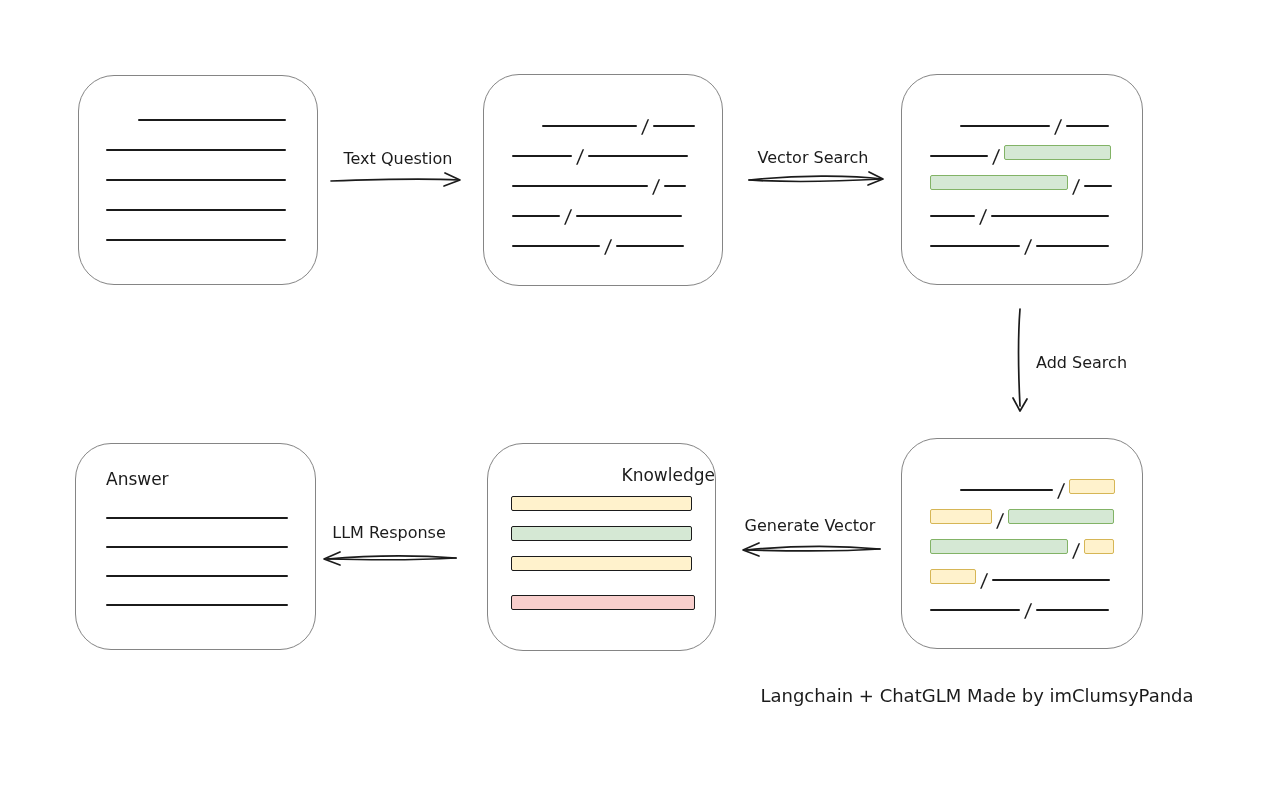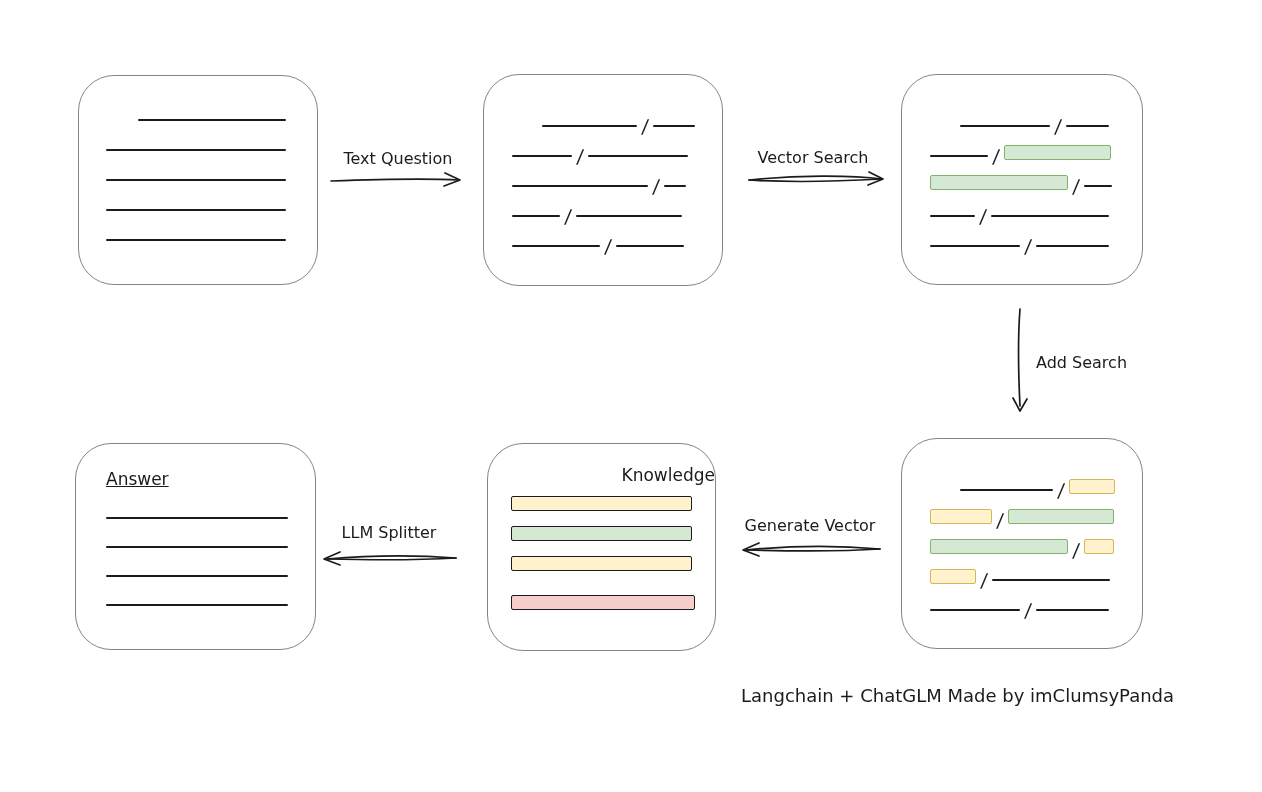--- a/index.html
+++ b/index.html
@@ -31,27 +31,27 @@
   .chip-green  { background:var(--green-fill, #d5e8d4);  border-color:var(--green-border, #82b366); }
   .chip-yellow { background:var(--yellow-fill, #fff2cc); border-color:var(--yellow-border, #d6b656); }
   .chip-red    { background:var(--red-fill, #f8cecc);    border-color:var(--red-border, #b85450); }
   
   .box-prompt { padding:20px 0 0 23px; }
   .prompt-label { font-size:17px; height:22px; line-height:22px; }
   .bars { margin-top:10px; display:flex; flex-direction:column; }
   .bars .bar { height:15px; box-sizing:border-box; border:1.6px solid; border-radius:2px; margin-bottom:15px; }
   .bars-question { margin-top:9px; }
   
-  .box-answer { padding:24px 0 0 30px;text-decoration:underline; }
+  .box-answer { padding:24px 0 0 30px; }
   .box-answer .prompt-label { margin-bottom:27px; }
   .box-document { padding:43px 0 0 27px; }
   .box-chunks { padding:25px 0 0 28px; }
   
   .flow-label { position:absolute; font-size:16px; text-align:center; white-space:nowrap; color:var(--stroke, #1b1b1b); }
-  .caption { position:absolute; font-size:18px; text-align:left; white-space:nowrap; color:var(--stroke, #1b1b1b); }
+  .caption { position:absolute; font-size:18px; text-align:center; white-space:nowrap; color:var(--stroke, #1b1b1b); }
   
   .arrow-svg { position:absolute; overflow:visible; }
   .arrow-svg path, .arrow-svg polyline {
     fill:none; stroke:var(--stroke, #1b1b1b); stroke-width:1.7;
     stroke-linecap:round; stroke-linejoin:round;
   }
 </style>
 </head>
 <body>
 
@@ -188,21 +188,21 @@
     <div class="bars">
         <div class="bar chip-yellow" style="width: 181px;"></div>
         <div class="bar chip-green" style="width: 181px;"></div>
         <div class="bar chip-yellow" style="width: 181px;"></div>
       </div>
     <div class="bars bars-question">
         <div class="bar chip-red" style="width: 184px;"></div>
       </div>
   </div>
 
-  <div class="flow-label" style="left:318px; top:523px; width:142px;">LLM Splitter</div>
+  <div class="flow-label" style="left:318px; top:523px; width:142px;">LLM Response</div>
   <svg class="arrow-svg" style="left:318px; top:550px;" width="142" height="18">
     <path d="M138,8 C100,5 55,5 9,9"></path>
     <path d="M138,8 C95,10.5 50,10 9,9"></path>
     <path d="M22,2 L6,9 L22,15"></path>
   </svg>
 
   <div class="box box-answer" style="left:75px; top:443px; width:241px; height:207px;">
     <div class="prompt-label">Answer</div>
     <div class="doc-lines gap27">
         <div class="doc-line" style="width: 182px;"></div>

